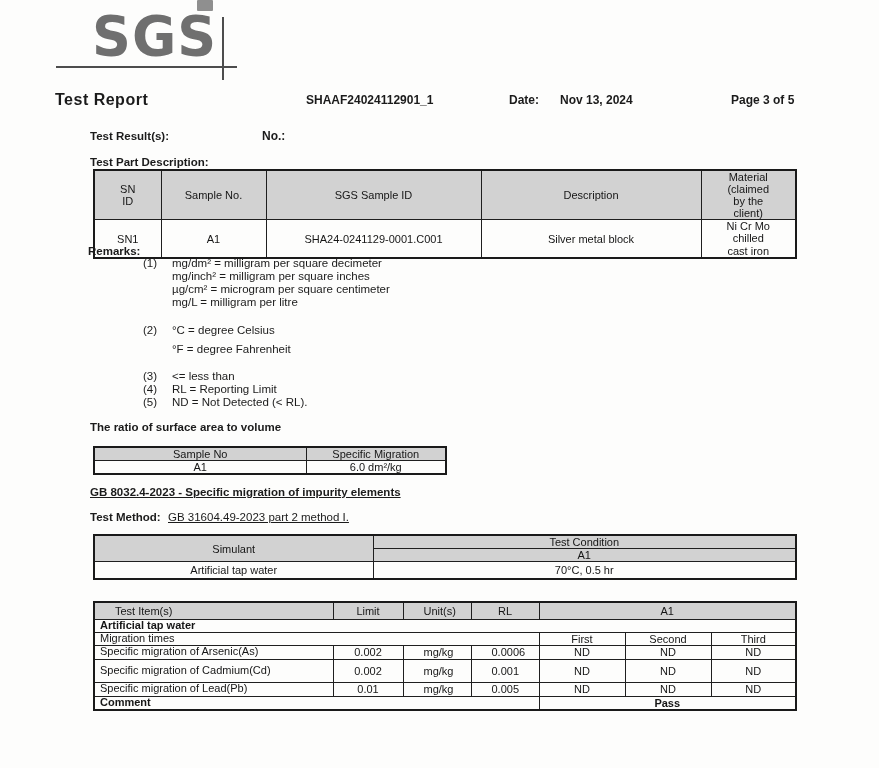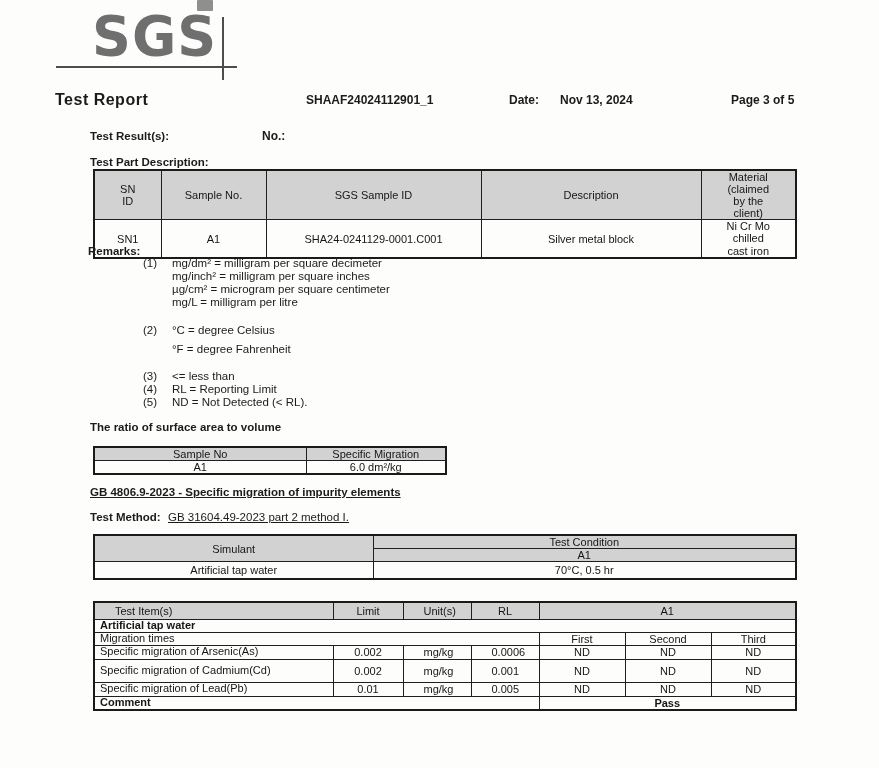--- a/index.html
+++ b/index.html
@@ -137,21 +137,21 @@
       <th class="gray">Sample No</th>
       <th class="gray">Specific Migration</th>
     </tr>
     <tr>
       <td>A1</td>
       <td>6.0 dm²/kg</td>
     </tr>
   </tbody>
     </table>
 
-  <div class="sec gb">GB 4806.9-2023 - Specific migration of impurity elements</div>
+  <div class="sec gb">GB 8032.4-2023 - Specific migration of impurity elements</div>
   <div class="sec method-label">Test Method:</div>
   <div class="method-value">GB 31604.49-2023 part 2 method I.</div>
 
   <table class="sim-table">
     <colgroup>
         <col style="width:279px">
         <col style="width:423px">
       </colgroup>
     <tbody>
         <tr class="h1">

